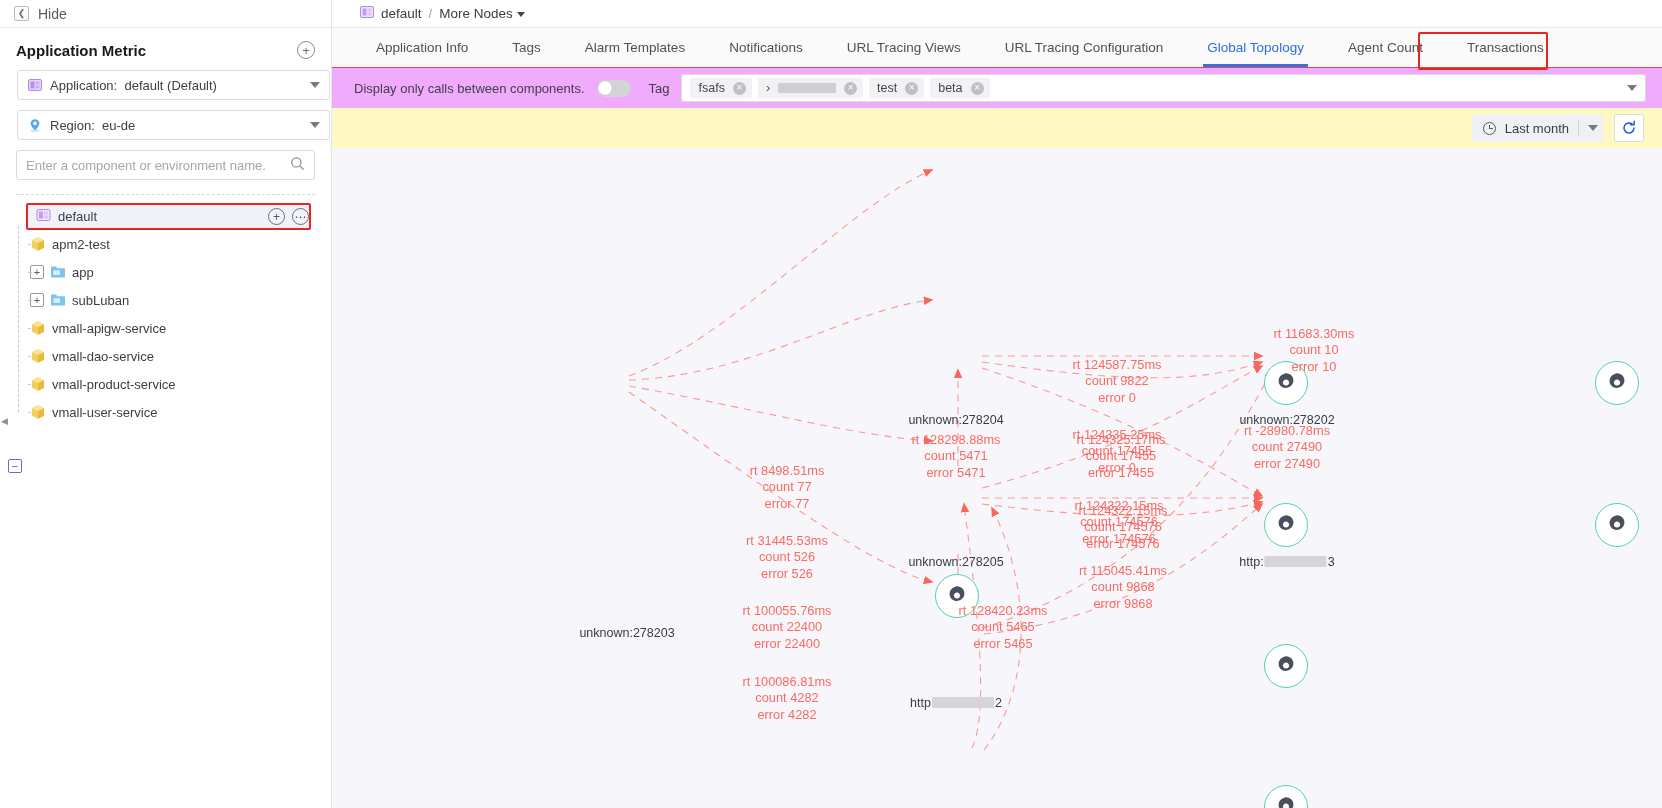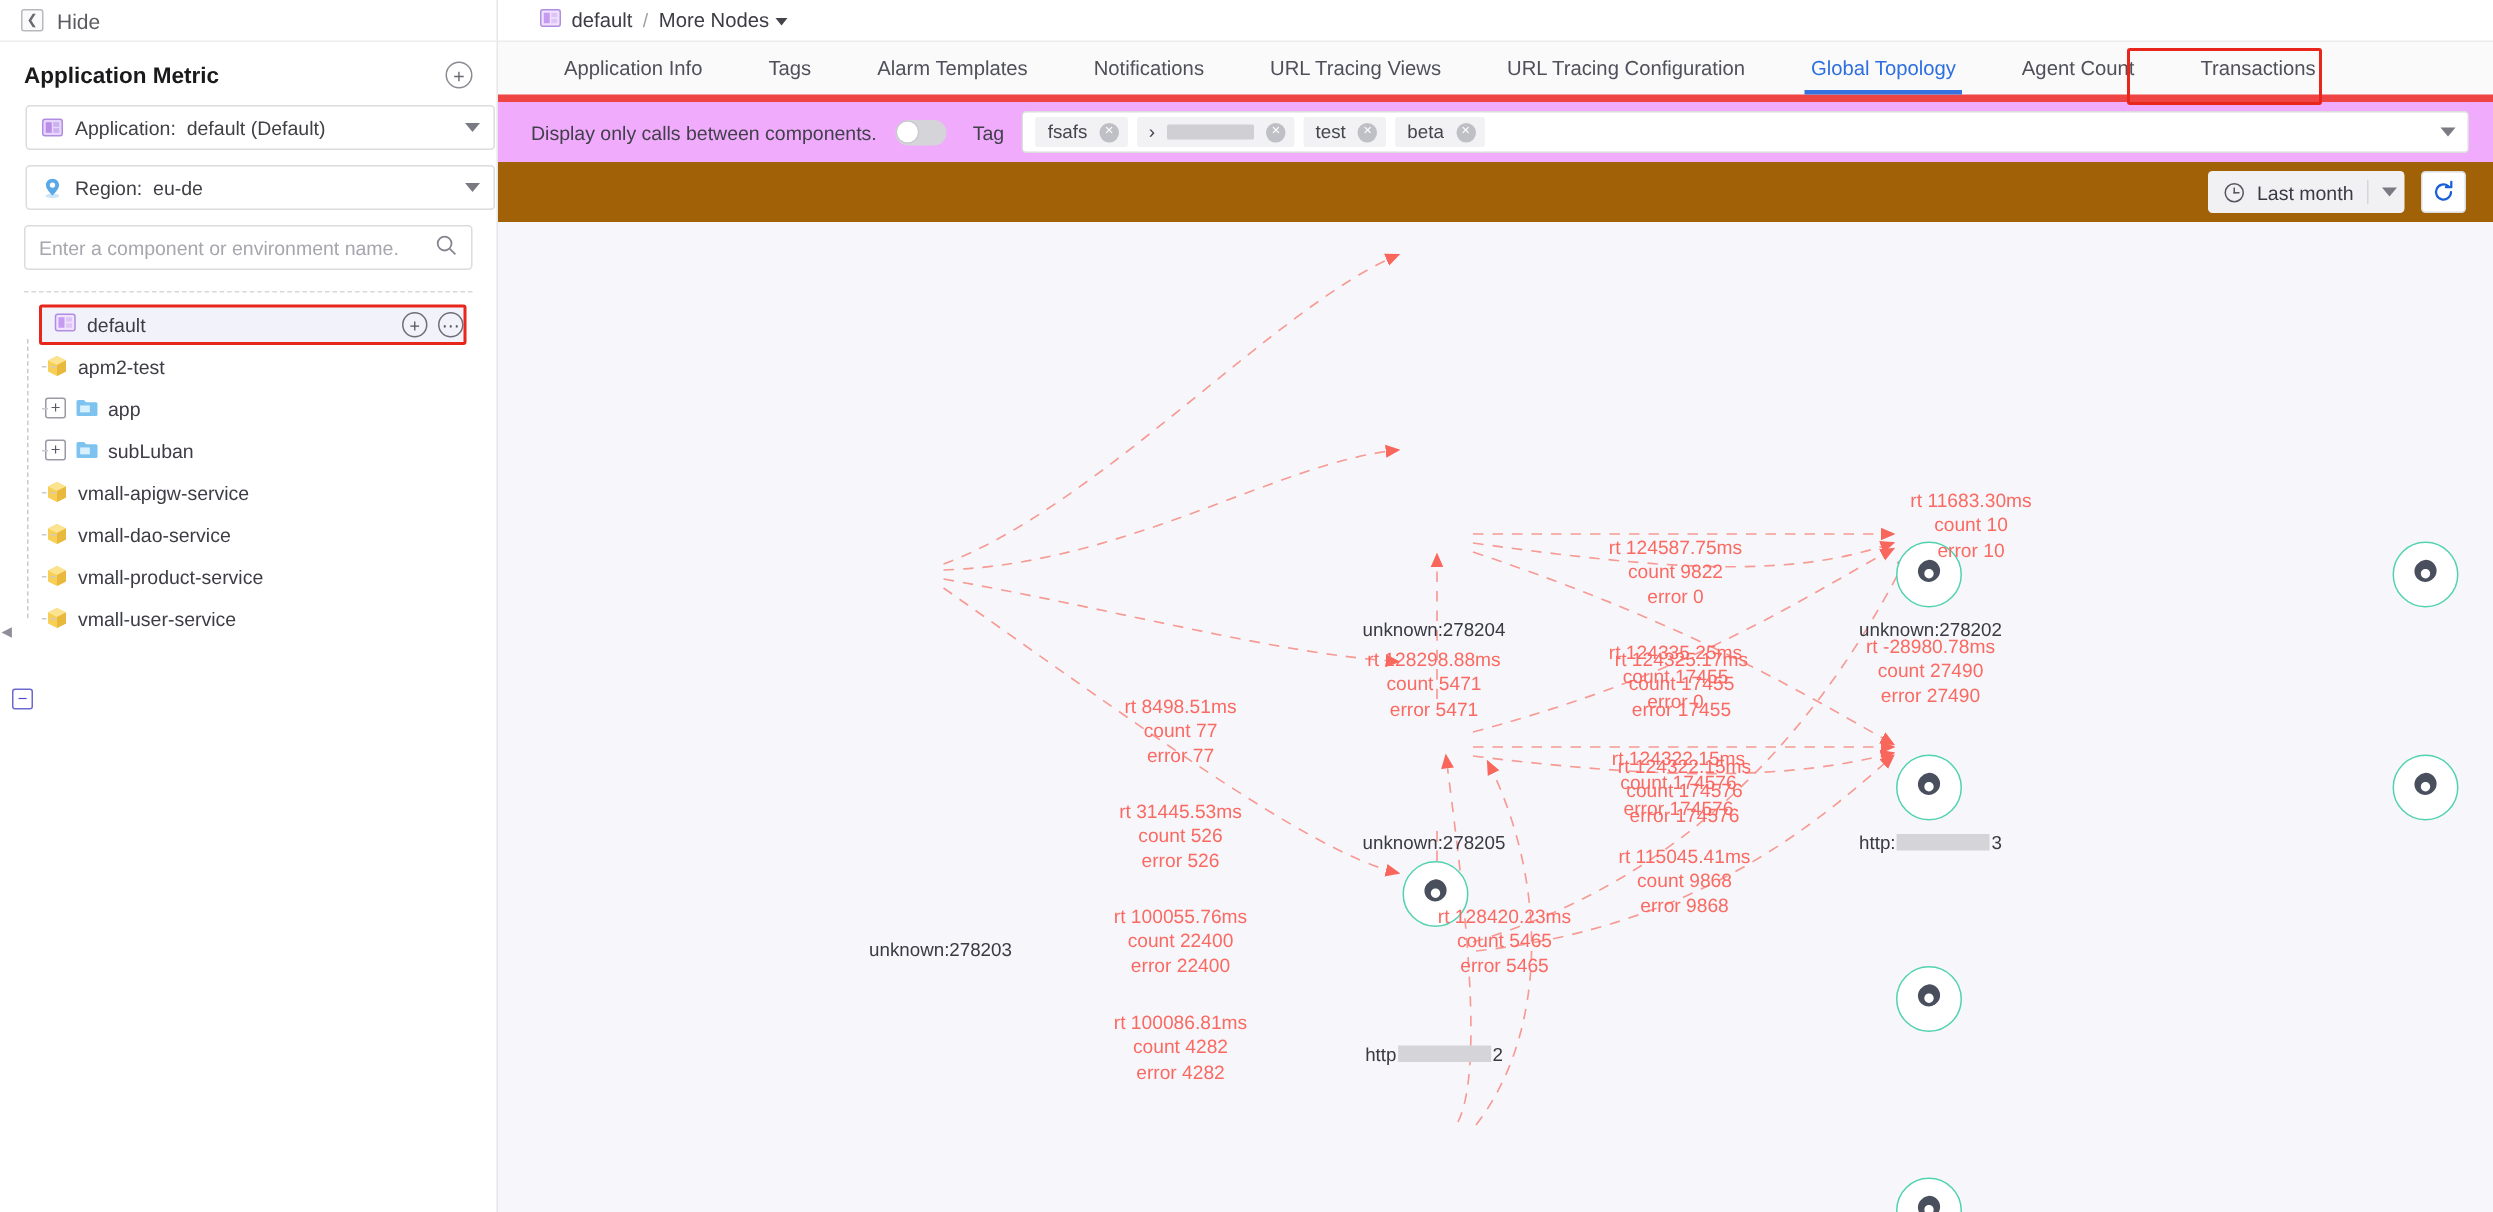--- a/index.html
+++ b/index.html
@@ -123,21 +123,21 @@
   }
   .crumb-txt { font-size: 13.5px; color: #3c3c44; }
   .crumb-sep { color: #a0a0a8; font-size: 13px; }
   .crumb-more { font-size: 13.5px; color: #3c3c44; cursor: pointer; }
   .mini-caret { display:inline-block; width:0;height:0;
     border-left: 4px solid transparent; border-right: 4px solid transparent;
     border-top: 5px solid #44444c; margin-left: 4px; vertical-align: middle;}
 
   .tabs {
     height: 40px; display: flex; align-items: stretch;
-    background: #fafafa; border-bottom: 5px solid #ef4444;
+    background: #fafafa; border-bottom: 1px solid #ef4444;
     padding-left: 22px; position: relative;
   }
   .tab {
     display: flex; align-items: center; padding: 0 22px;
     font-size: 13.5px; color: #50505a; cursor: pointer; white-space: nowrap;
     position: relative;
   }
   .tab.active { color: #2d6fe0; }
   .tab.active:after {
     content: ""; position: absolute; left: 18px; right: 18px; bottom: 0;
@@ -177,21 +177,21 @@
     display: flex; align-items: center; justify-content: center; font-size: 10px;
     line-height: 1; cursor: pointer;
   }
   .chip .redacted {
     display: inline-block; width: 58px; height: 10px; background: #d0d0d4; border-radius: 1px;
   }
   .tag-caret { margin-left: auto; }
 
   .time-bar {
     height: 40px; display: flex; align-items: center; justify-content: flex-end;
-    gap: 11px; padding: 0 18px 0 0; background: #a16207;
+    gap: 11px; padding: 0 18px 0 0; background: #fef9c3;
   }
   .time-sel {
     height: 28px; background: #f1f1f4; border-radius: 3px;
     display: flex; align-items: center; gap: 9px; padding: 0 5px 0 11px;
     font-size: 13px; color: #3a3a44; cursor: pointer;
   }
   .time-sel .vsep { width: 1px; height: 16px; background: #d6d6da; }
   .clock {
     width: 13px; height: 13px; border: 1.3px solid #55555e; border-radius: 50%;
     position: relative; flex: 0 0 13px;

